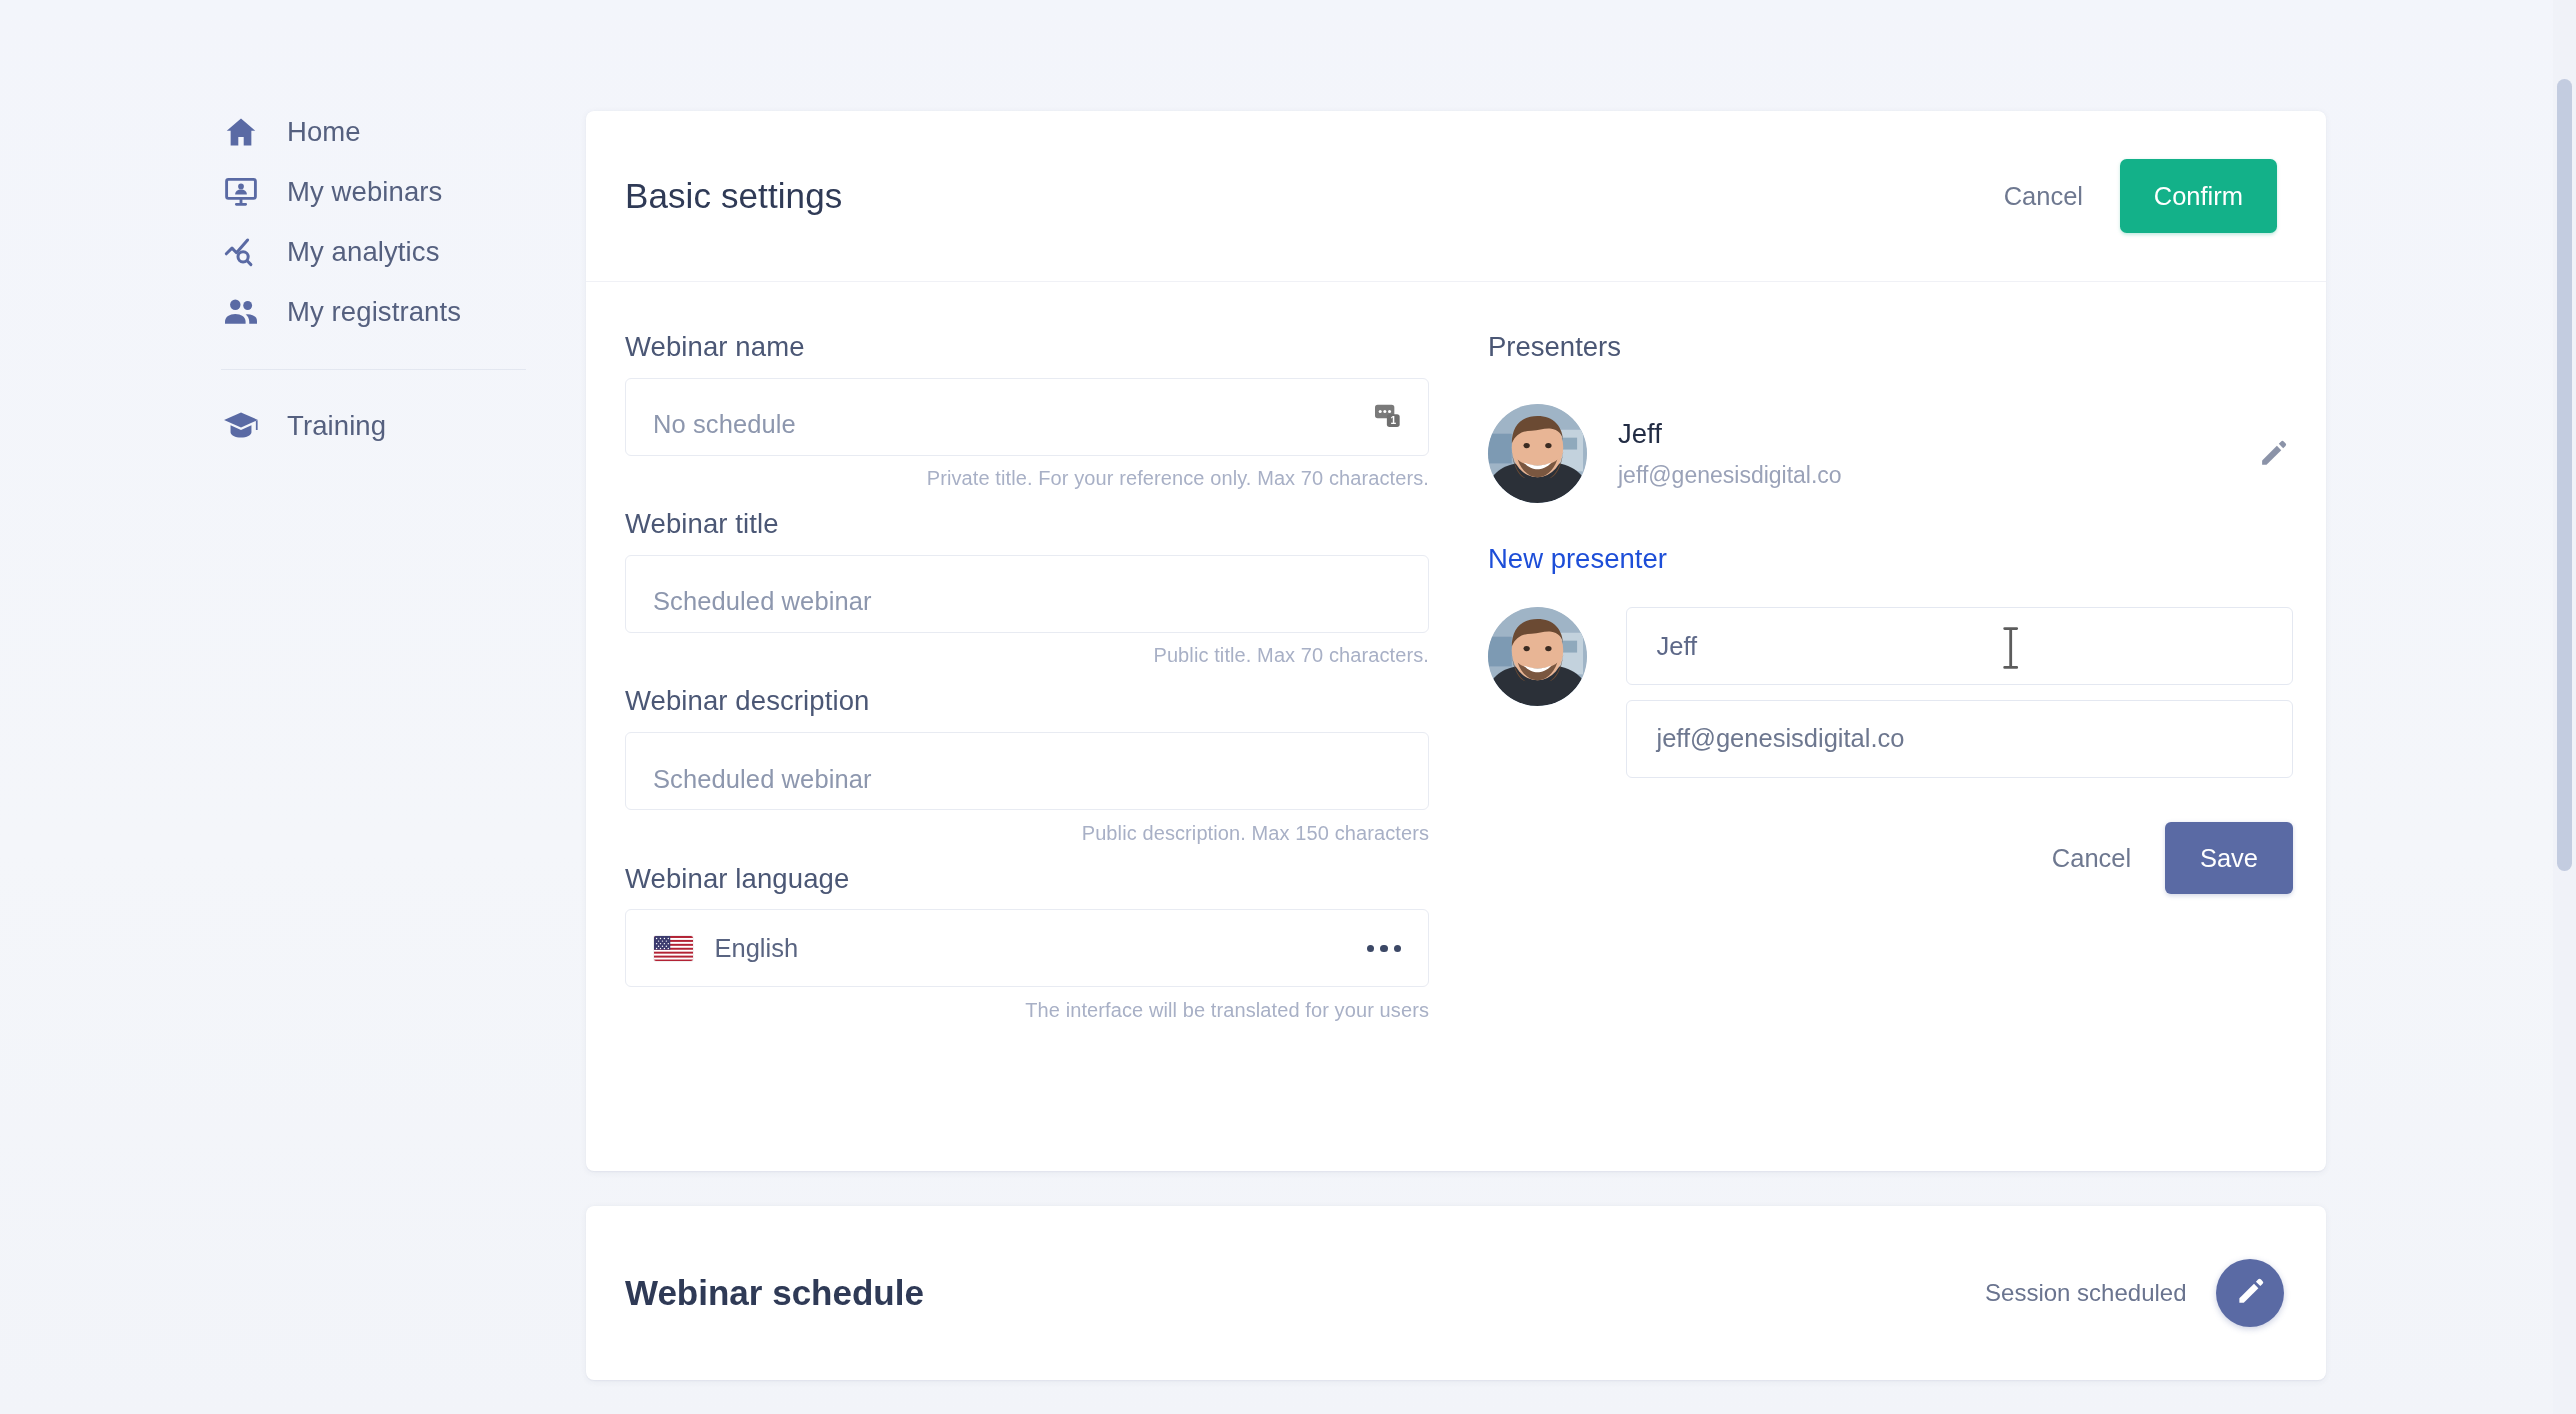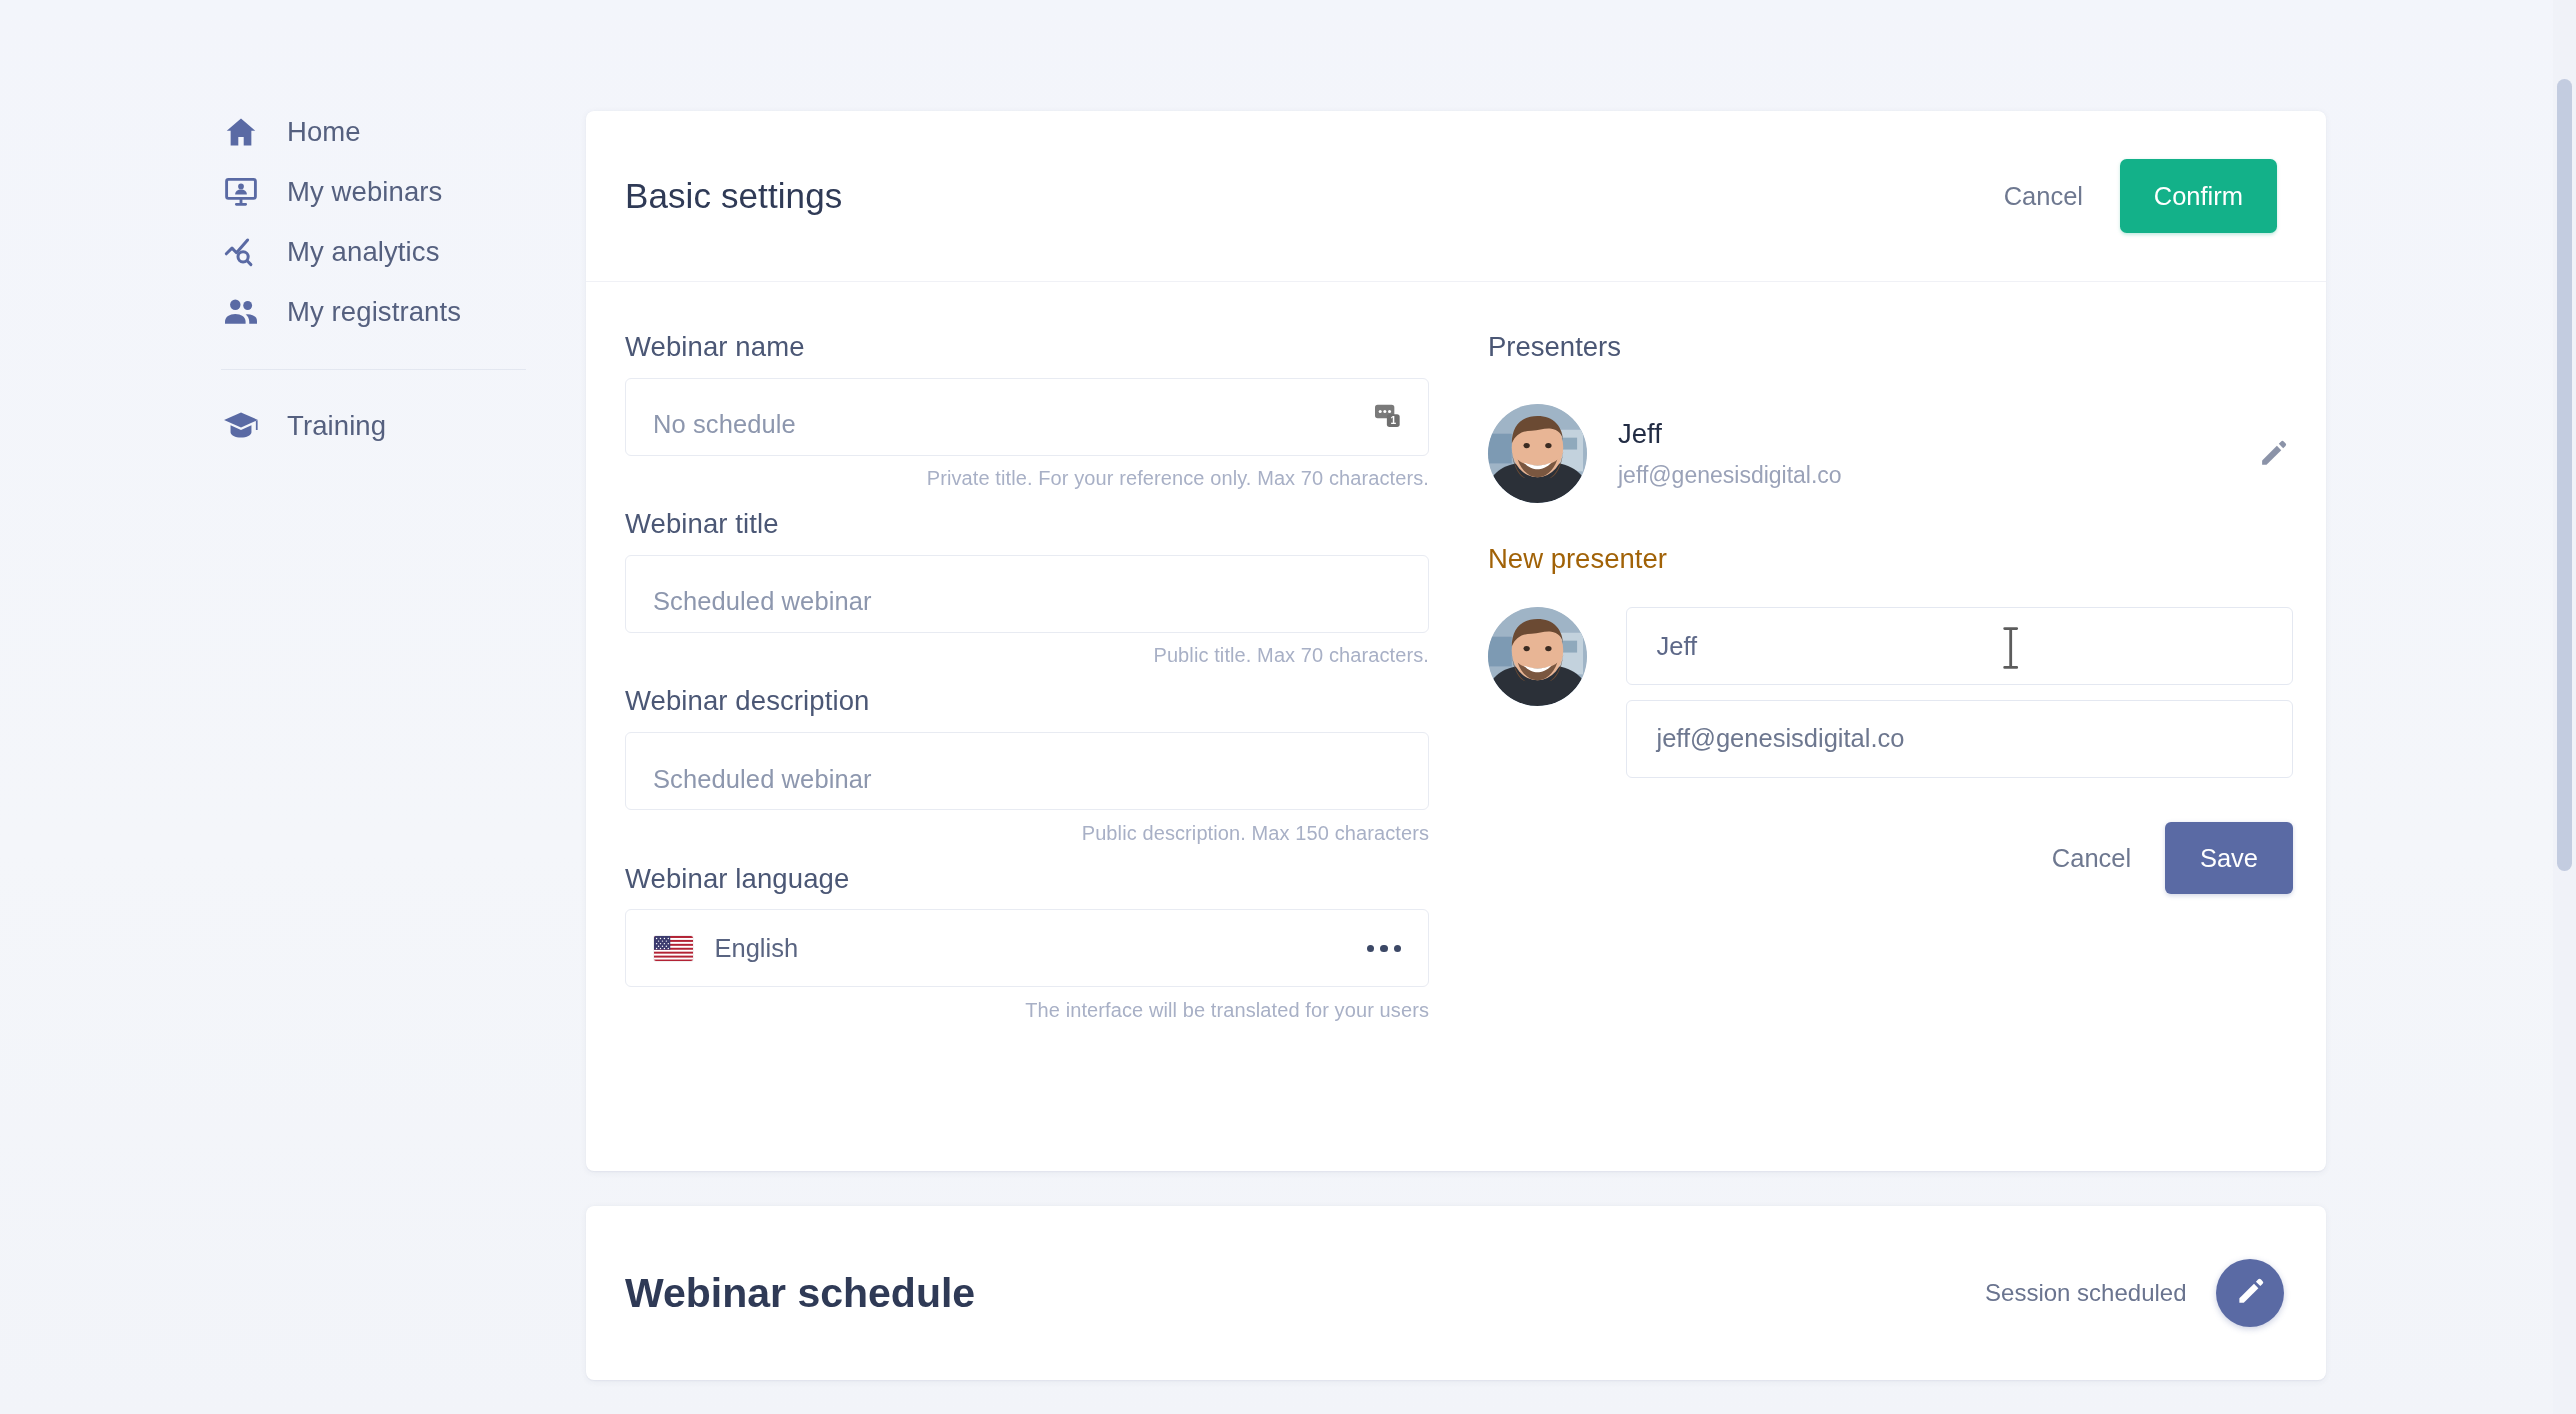--- a/index.html
+++ b/index.html
@@ -222,21 +222,21 @@
     color: #9aa2b8;
   }
   .pencil-btn {
     width: 40px; height: 40px;
     display: flex; align-items: center; justify-content: center;
     cursor: pointer; flex: 0 0 auto;
   }
 
   .new-presenter-title {
     font-size: 27.5px;
-    color: #a16207;
+    color: #1d4ed8;
     margin: 0 0 32px 0;
   }
 
   .new-presenter-row {
     display: flex;
     align-items: flex-start;
     gap: 39px;
   }
   .np-fields { flex: 1 1 auto; }
   .np-input {
@@ -279,21 +279,21 @@
   
   #schedule-card {
     top: 1206px;
     height: 174px;
     display: flex;
     align-items: center;
     justify-content: space-between;
     padding: 0 42px 0 39px;
   }
   .schedule-title {
-    font-size: 41px;
+    font-size: 35px;
     color: #2f3a56;
   }
   .schedule-right {
     display: flex;
     align-items: center;
     gap: 29.5px;
   }
   .schedule-status {
     font-size: 24px;
     color: #6a748f;

